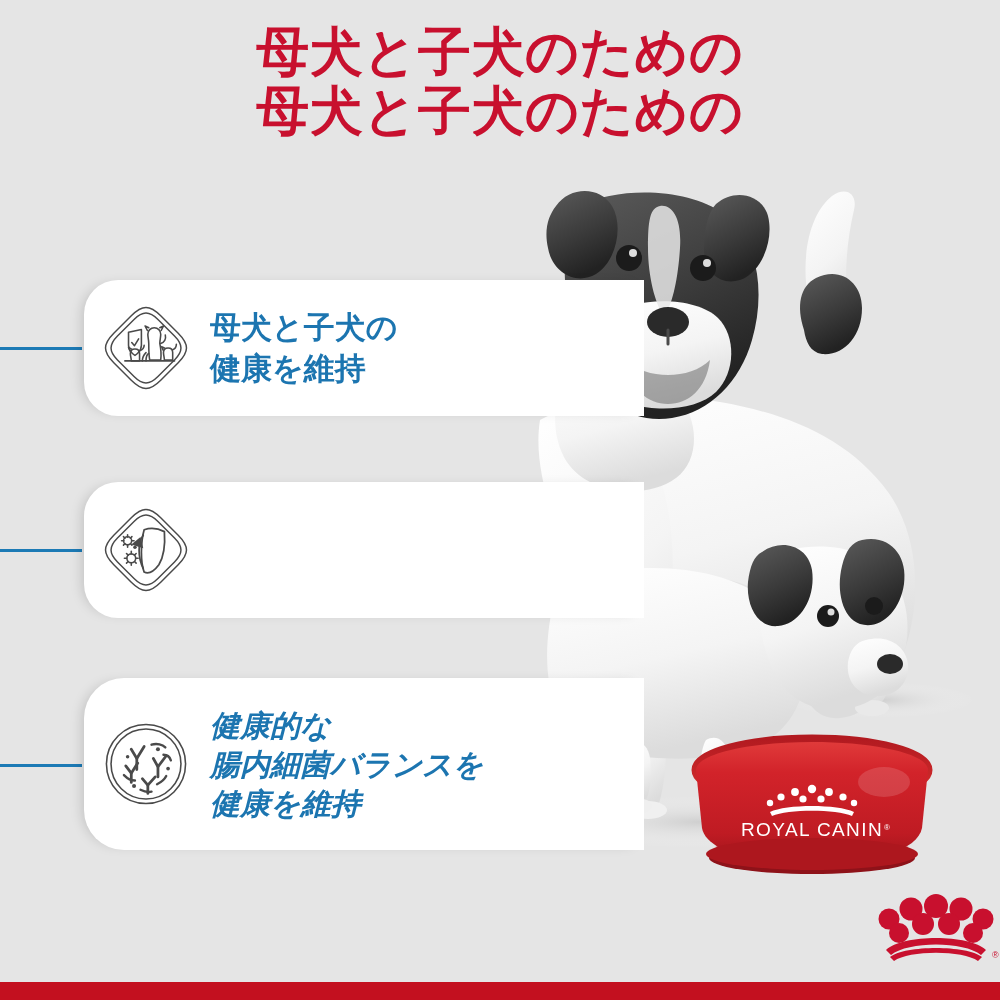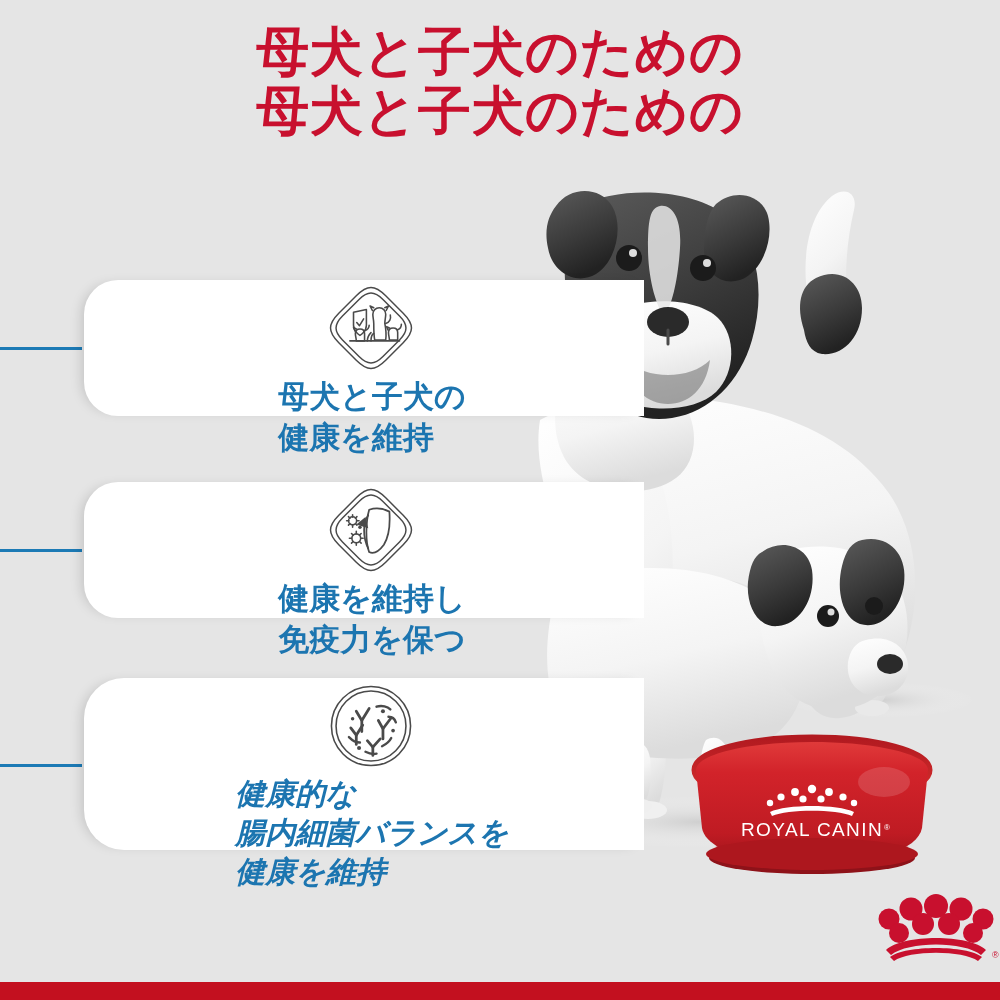--- a/index.html
+++ b/index.html
@@ -60,21 +60,20 @@
   .card {
     position: absolute;
     left: 84px;
     width: 560px;
     height: 136px;
     background: #ffffff;
     border-radius: 34px 0 0 34px;
     box-shadow: -7px 0 13px -6px rgba(0,0,0,0.18);
     display: flex;
     align-items: center;
-    flex-direction: column;
   }
   .badge {
     width: 96px;
     height: 96px;
     margin-left: 14px;
     flex: 0 0 96px;
     display: flex;
     align-items: center;
     justify-content: center;
   }
@@ -396,24 +395,20 @@
             <path d="M26.5 59 L 29 59"></path>
               <path d="M39 59 L 41.5 59"></path>
             <path d="M28.8 53.8 L 30.6 55.6"></path>
               <path d="M37.5 62.5 L 39.3 64.3"></path>
             <path d="M39.3 53.8 L 37.5 55.6"></path>
               <path d="M30.6 62.5 L 28.8 64.3"></path>
           </g>
           <circle cx="38" cy="47" r="1.9" fill="#4A4A4A"></circle>
         </svg>
       </div>
-      <div class="feature-text">
-        <span class="ln">健康を維持し</span>
-        <span class="ln">免疫力を保つ</span>
-      </div>
     </div>
   </div>
 
   <div class="feature" id="feature-3">
     <div class="connector" style="top:86px;"></div>
     <div class="card">
       <div class="badge">
         <svg width="92" height="92" viewBox="0 0 100 100">
           <g fill="none" stroke="#4A4A4A" stroke-linecap="round" stroke-linejoin="round">
             <circle cx="50" cy="50" r="43" stroke-width="1.7"></circle>

